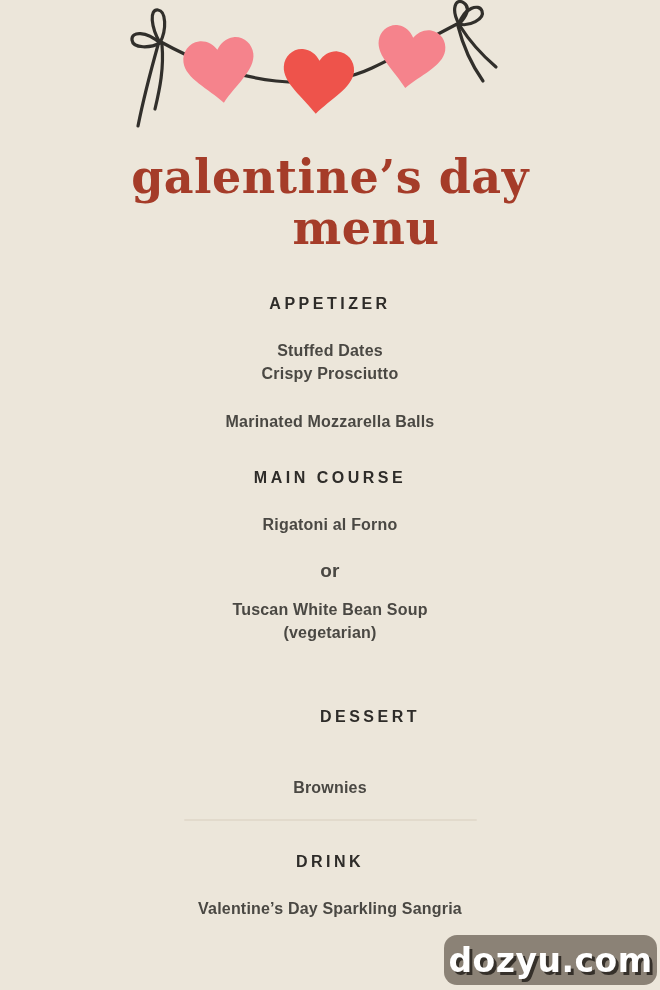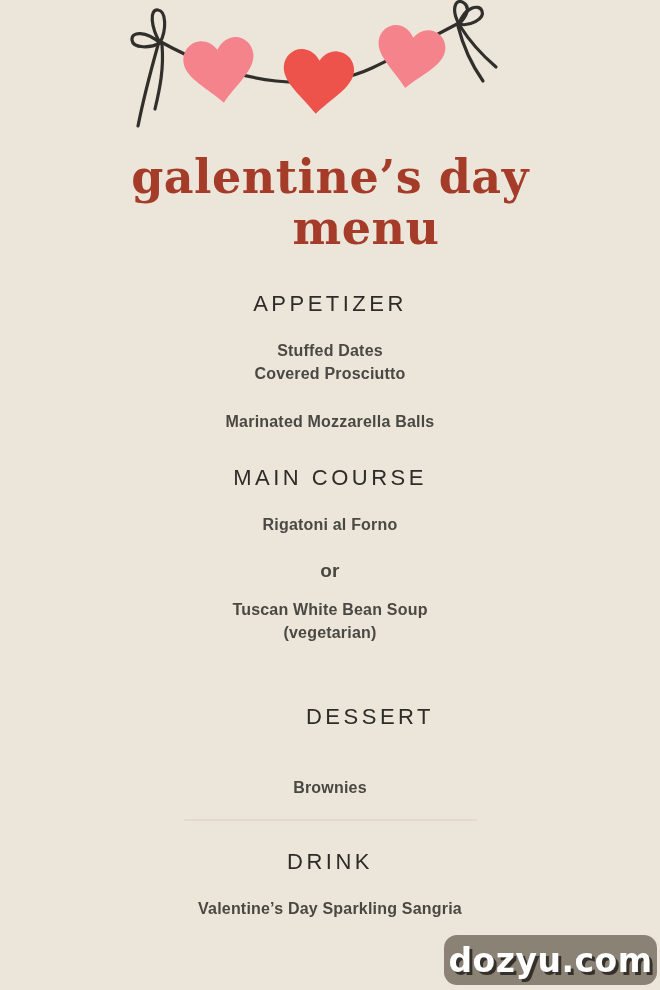--- a/index.html
+++ b/index.html
@@ -19,21 +19,21 @@
 
   .title-line{
     font-family:"DejaVu Serif",serif;font-weight:bold;
     font-size:46px;line-height:52px;color:var(--title,#a53c29);
     letter-spacing:0.5px;
   }
   .t1{top:151px;}
   .t2{top:202px;margin-left:36px;}
 
   .heading{
-    font-weight:normal;font-size:22px;line-height:20px;
+    font-weight:bold;font-size:16px;line-height:20px;
     letter-spacing:3.5px;color:var(--heading,#2e2c29);
   }
   .item{
     font-weight:bold;font-size:16px;line-height:19px;
     color:var(--body,#4a4843);letter-spacing:0.2px;
   }
   .s0h{top:294px;} .s0l0{top:341px;} .s0l1{top:364px;} .s0l2{top:387px;margin-top:25px;}
   .s1h{top:468px;} .s1l0{top:515px;} .s1l1{top:561px;font-size:19px;} .s1l2{top:600px;} .s1l3{top:623px;}
   .s2h{top:707px;padding-left:40px;} .s2l0{top:754px;} .s2l1{top:778px;}
   .s3h{top:852px;} .s3l0{top:899px;}
@@ -81,21 +81,21 @@
     <path class="heart pink" transform="translate(184.8,39.1) scale(2.2) rotate(-7 16 14.5)" d="M16 29 C10 22 0 16 0 8.5 C0 3.8 3.6 0 8.1 0 C11.5 0 14.3 2 16 4.8 C17.7 2 20.5 0 23.9 0 C28.4 0 32 3.8 32 8.5 C32 16 22 22 16 29 Z"></path>
     <path class="heart red" transform="translate(282.8,50.1) scale(2.2) rotate(4 16 14.5)" d="M16 29 C10 22 0 16 0 8.5 C0 3.8 3.6 0 8.1 0 C11.5 0 14.3 2 16 4.8 C17.7 2 20.5 0 23.9 0 C28.4 0 32 3.8 32 8.5 C32 16 22 22 16 29 Z"></path>
     <path class="heart pink" transform="translate(376.4,27.5) scale(2.1) rotate(9 16 14.5)" d="M16 29 C10 22 0 16 0 8.5 C0 3.8 3.6 0 8.1 0 C11.5 0 14.3 2 16 4.8 C17.7 2 20.5 0 23.9 0 C28.4 0 32 3.8 32 8.5 C32 16 22 22 16 29 Z"></path>
   </svg>
 
   <div class="line title-line t1">galentine’s day</div>
   <div class="line title-line t2">menu</div>
 
   <div class="line heading s0h">APPETIZER</div>
   <div class="line item s0l0">Stuffed Dates</div>
-  <div class="line item s0l1">Covered Prosciutto</div>
+  <div class="line item s0l1">Crispy Prosciutto</div>
   <div class="line item s0l2">Marinated Mozzarella Balls</div>
 
   <div class="line item s1l0">Rigatoni al Forno</div>
   <div class="line heading s1h">MAIN COURSE</div>
   <div class="line item s1l1">or</div>
   <div class="line item s1l2">Tuscan White Bean Soup</div>
   <div class="line item s1l3">(vegetarian)</div>
 
   <div class="line heading s2h">DESSERT</div>
   <div class="line item s2l1">Brownies</div>

